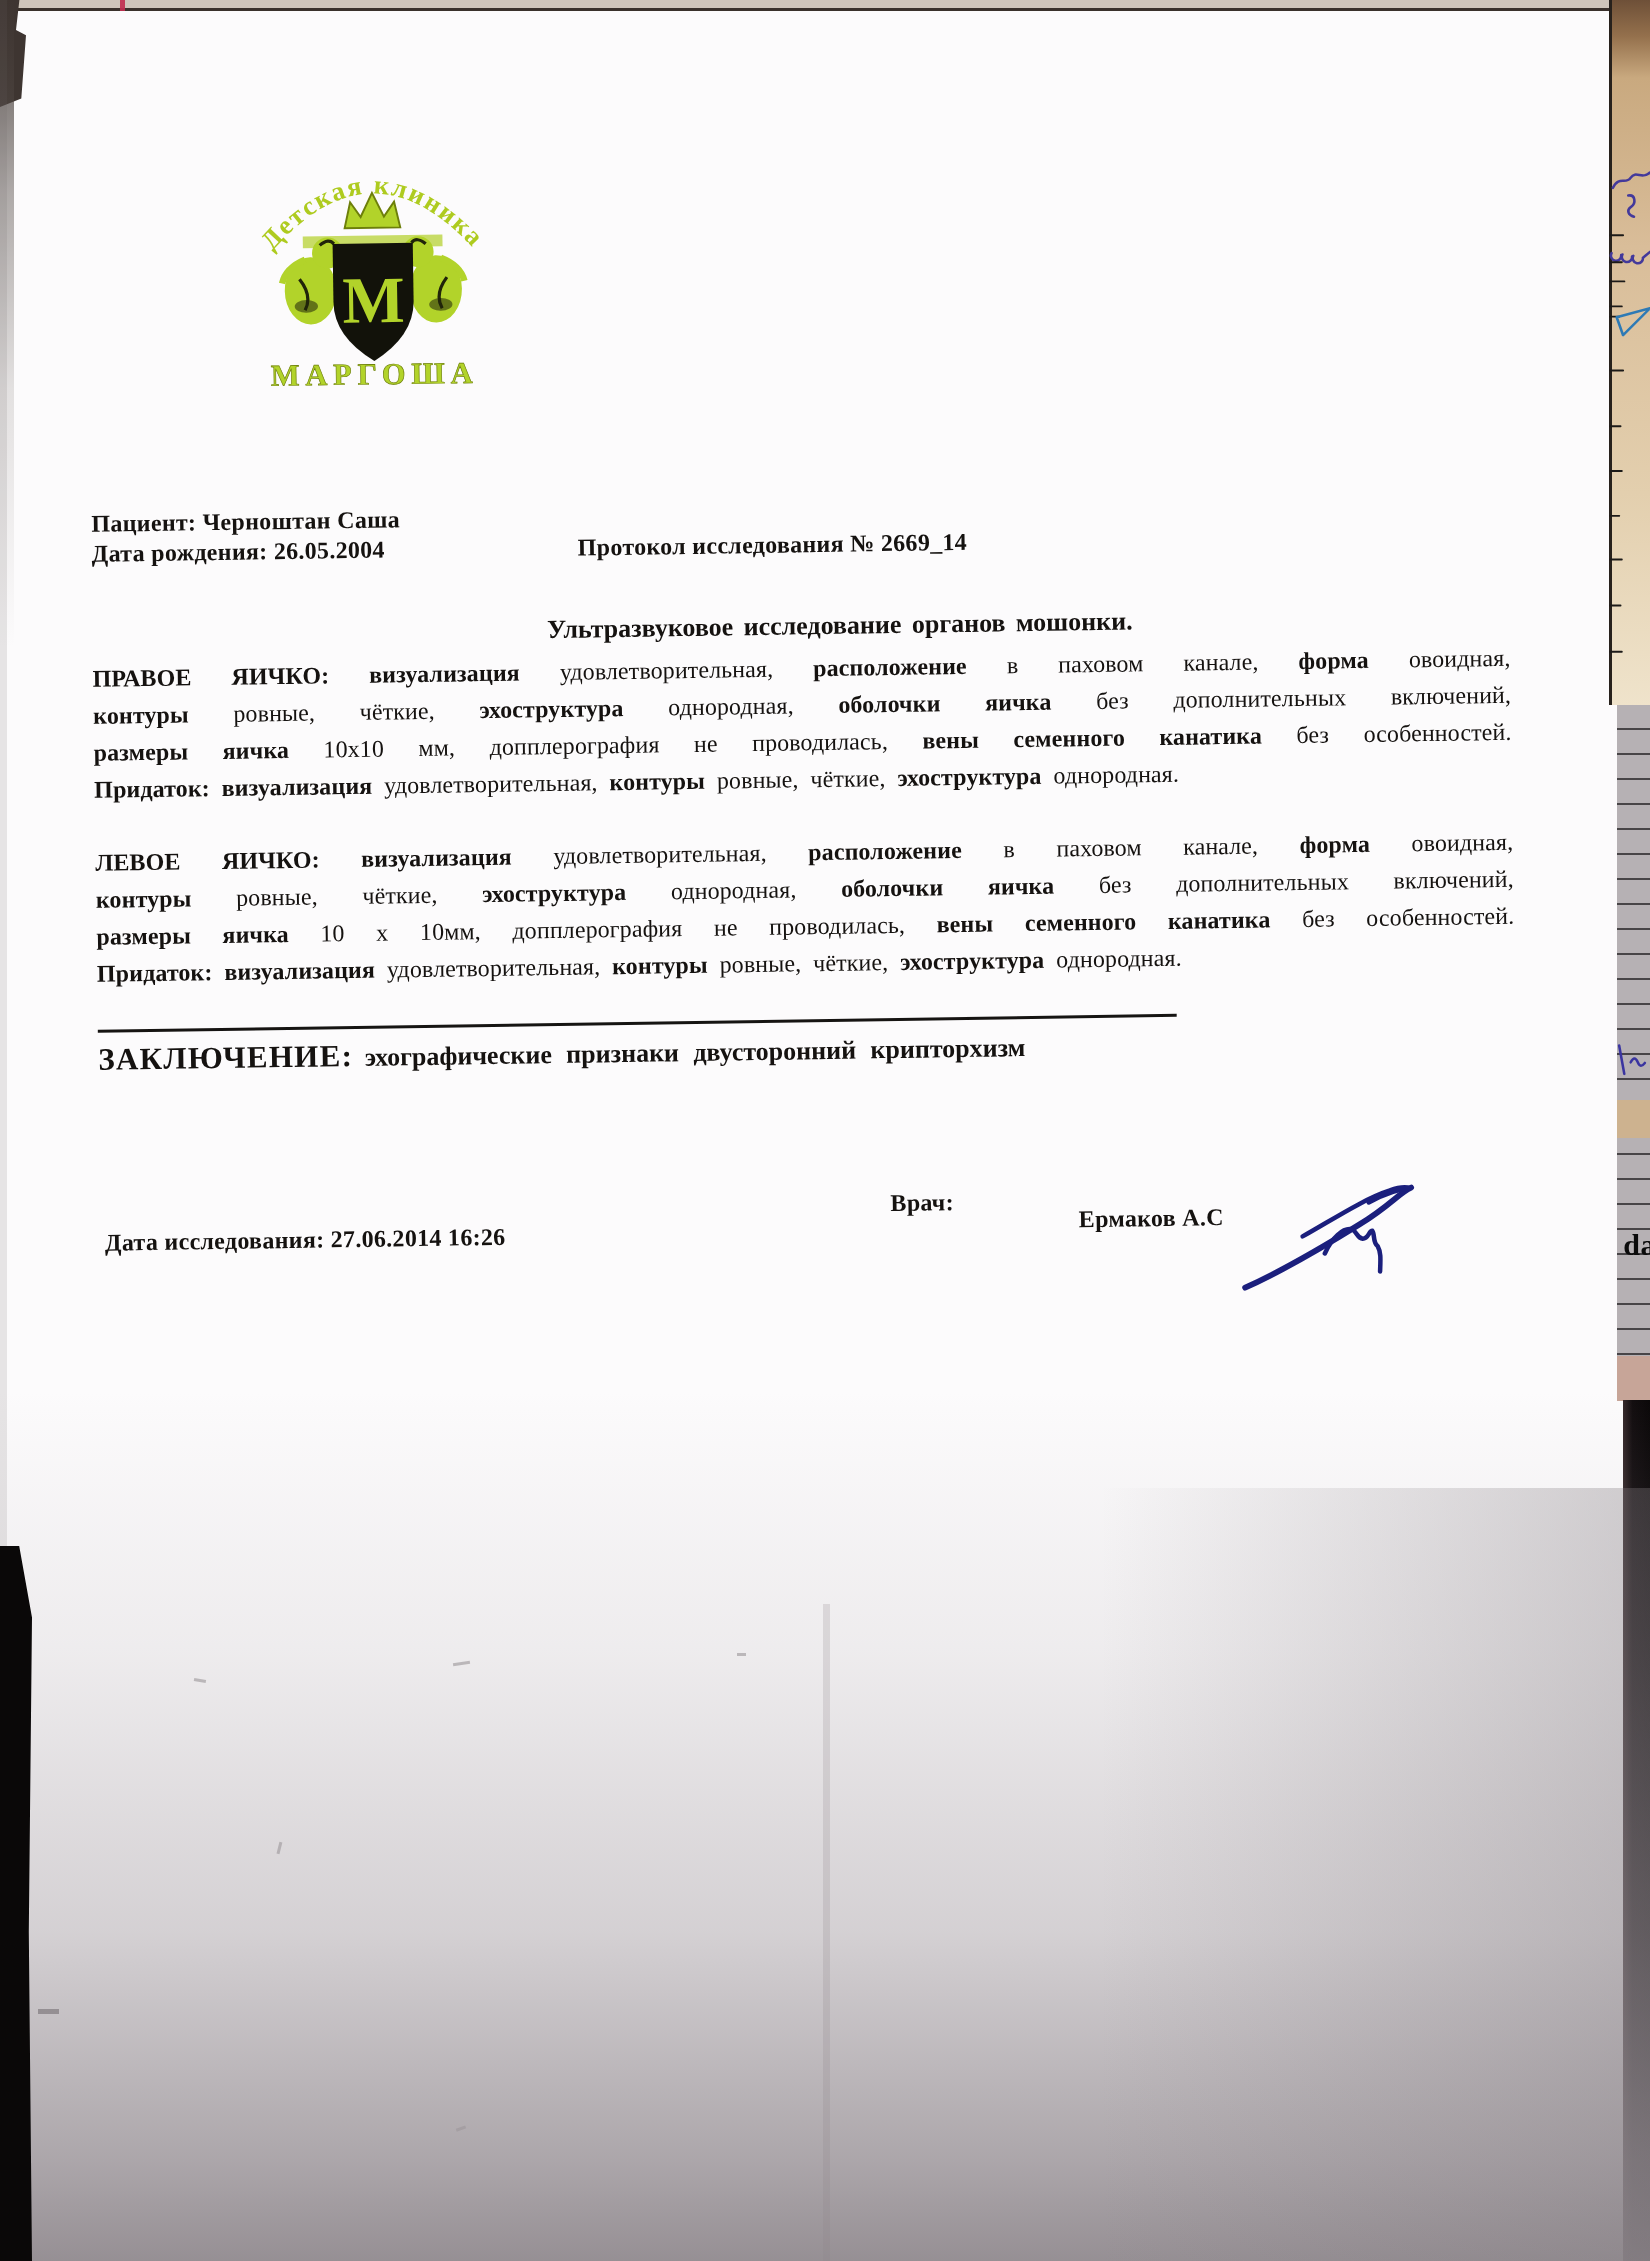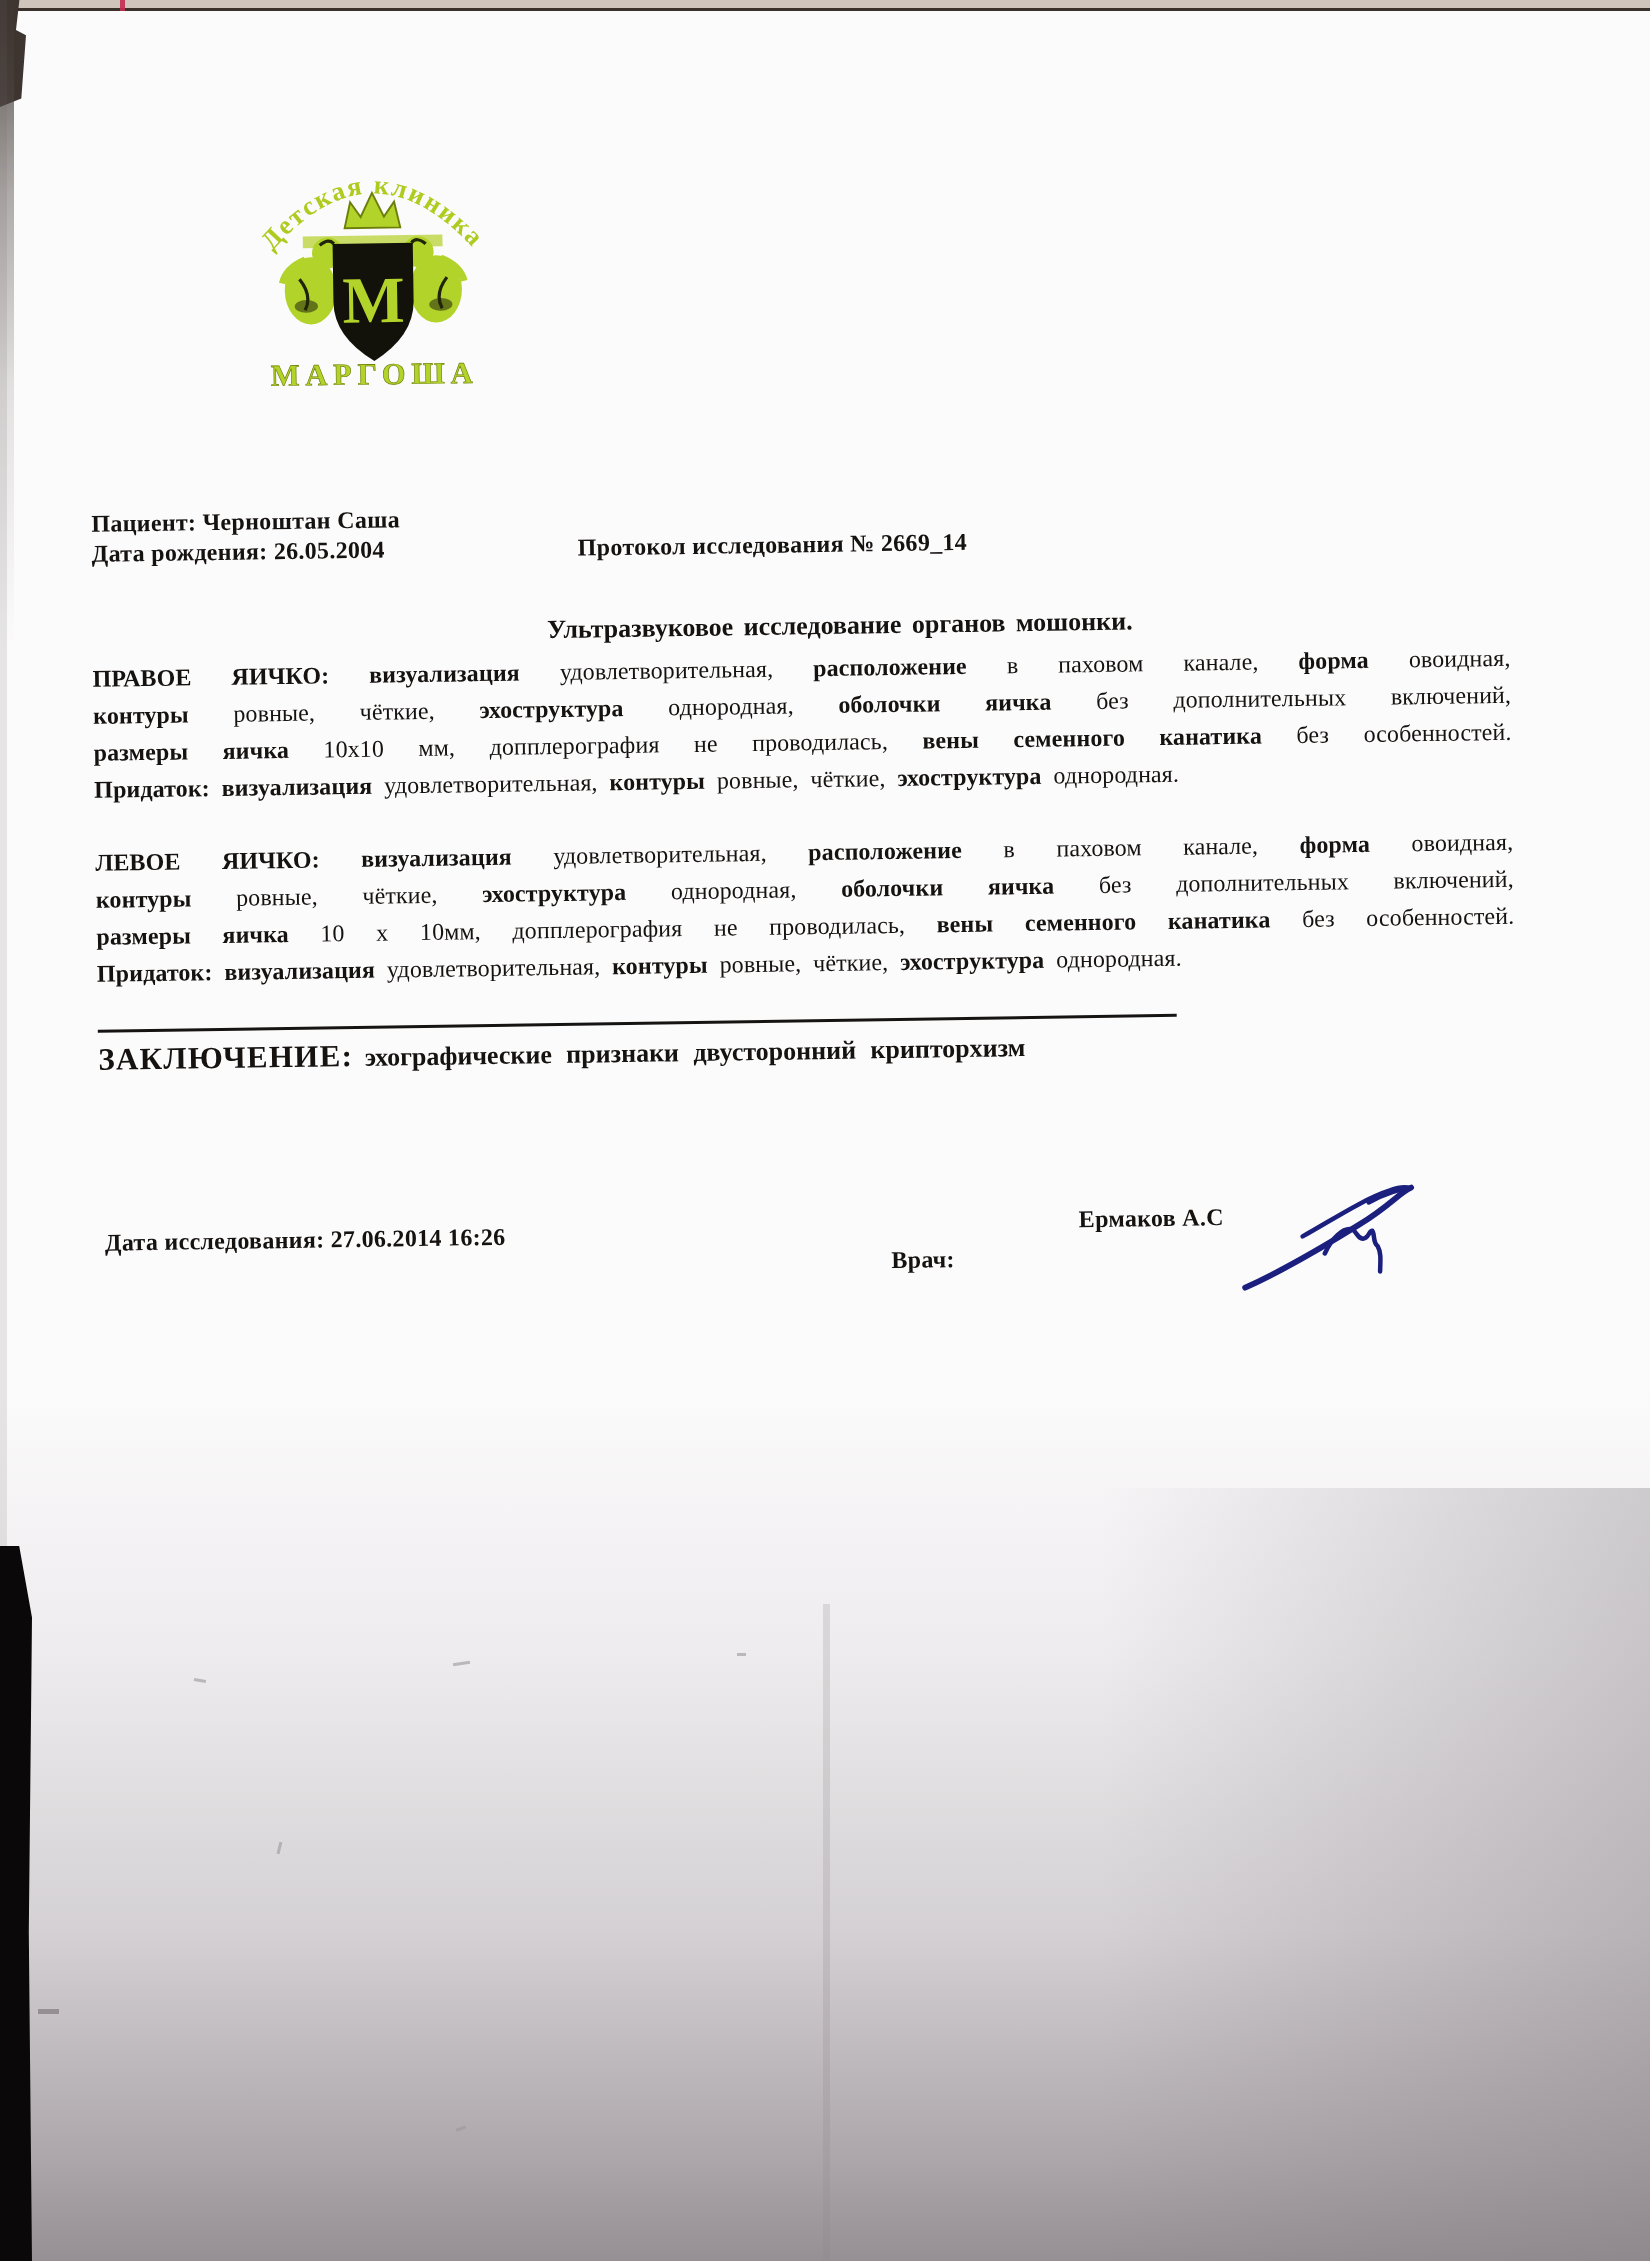--- a/index.html
+++ b/index.html
@@ -65,20 +65,46 @@
 
 <div class="page">
 
   <div class="top-strip"></div>
   <div class="top-line"></div>
   <div class="red-tick"></div>
   <div class="left-wedge"></div>
   <div class="left-fade"></div>
   <div class="left-hairline"></div>
 
+  <div class="rstrip">
+    <div class="rs-beige"></div>
+    <svg class="rs-ink" width="41" height="705" viewBox="0 0 64 1090">
+      <g fill="none" stroke="#43399b" stroke-width="4" stroke-linecap="round">
+        <path d="M 6 288 C 16 268, 26 284, 34 272 C 42 260, 52 276, 64 264"></path>
+        <path d="M 30 300 C 41 298, 43 312, 34 318 C 27 323, 30 331, 39 333"></path>
+        <path d="M 4 390 a 8 8 0 1 0 15 3 M 21 392 a 8 8 0 1 0 15 3 M 38 394 a 8 8 0 1 0 15 3 L 64 388"></path>
+      </g>
+      <g fill="none" stroke="#1c1a18" stroke-width="3" stroke-linecap="round">
+        <path d="M2 362 h20 M2 404 h18 M2 434 h22 M2 473 h18 M2 489 h14 M2 573 h20 M2 660 h16 M2 730 h18 M2 800 h14 M2 868 h18 M2 940 h16 M2 1012 h18"></path>
+      </g>
+      <g fill="none" stroke="#2e7ab5" stroke-width="4" stroke-linejoin="round">
+        <path d="M 12 490 L 64 476 L 22 518 Z"></path>
+      </g>
+    </svg>
+    <div class="rs-gray"></div>
+    <div class="rs-tan-band"></div>
+    <div class="rs-pink-band"></div>
+    <div class="edge-frag">da</div>
+    <svg class="rs-ink" style="left:5.2px;top:1043px" width="36" height="45" viewBox="0 0 56 70">
+      <g fill="none" stroke="#3a35a0" stroke-width="4" stroke-linecap="round">
+        <path d="M 8 4 L 16 48 M 26 30 q 6 -12 11 0 q 4 10 11 1"></path>
+      </g>
+    </svg>
+    <div class="rs-black"></div>
+  </div>
 
   <div class="speck" style="left:453px;top:1662px;width:17px;height:2.6px;transform:rotate(-8deg)"></div>
   <div class="speck" style="left:194px;top:1679px;width:11.6px;height:2.6px;transform:rotate(10deg)"></div>
   <div class="speck" style="left:737px;top:1653px;width:9px;height:2.6px"></div>
   <div class="speck" style="left:278px;top:1842px;width:2.6px;height:11.6px;transform:rotate(14deg)"></div>
   <div class="speck" style="left:456px;top:2127px;width:10.3px;height:3.2px;transform:rotate(-20deg);opacity:.8"></div>
   <div class="speck" style="left:38px;top:2009px;width:21px;height:5.2px;background:rgba(60,56,58,.6)"></div>
 
   <div class="rot">
 
@@ -126,21 +152,21 @@
         <div class="tline"><span class="b">Придаток: визуализация </span><span>удовлетворительная, </span><span class="b">контуры </span><span>ровные, чёткие, </span><span class="b">эхоструктура </span><span>однородная.</span></div>
       </div>
 
     <div class="abs rule" style="left:97px;top:1019px;width:1079px"></div>
 
     <div class="abs" style="left:97px;top:1031px">
       <span class="concl-label">ЗАКЛЮЧЕНИЕ:</span><span class="concl-text">эхографические признаки  двусторонний крипторхизм</span>
     </div>
 
     <div class="abs ftr" style="left:101px;top:1219px">Дата исследования: 27.06.2014 16:26</div>
-    <div class="abs ftr" style="left:887px;top:1248px">Врач:</div>
+    <div class="abs ftr" style="left:887px;top:1191px">Врач:</div>
     <div class="abs ftr" style="left:1075px;top:1210px">Ермаков А.С</div>
 
     <div class="abs sig-box">
       <svg viewBox="0 0 400 300" width="259" height="194">
         <g fill="none" stroke="#1b1f7d" stroke-linecap="round">
           <path d="M 22 173 C 80 148, 150 108, 200 78 S 262 30, 281 22" stroke-width="9"></path>
           <path d="M 112 95 C 155 72, 208 38, 248 26 C 262 21, 272 20, 280 23 C 258 24, 236 33, 215 44" stroke-width="7"></path>
           <path d="M 146 122 C 157 98, 175 82, 188 85 C 196 88, 196 99, 205 100 C 214 100, 215 87, 220 88 C 224 93, 220 106, 228 112 C 233 121, 232 132, 231 151" stroke-width="7"></path>
         </g>
       </svg>

